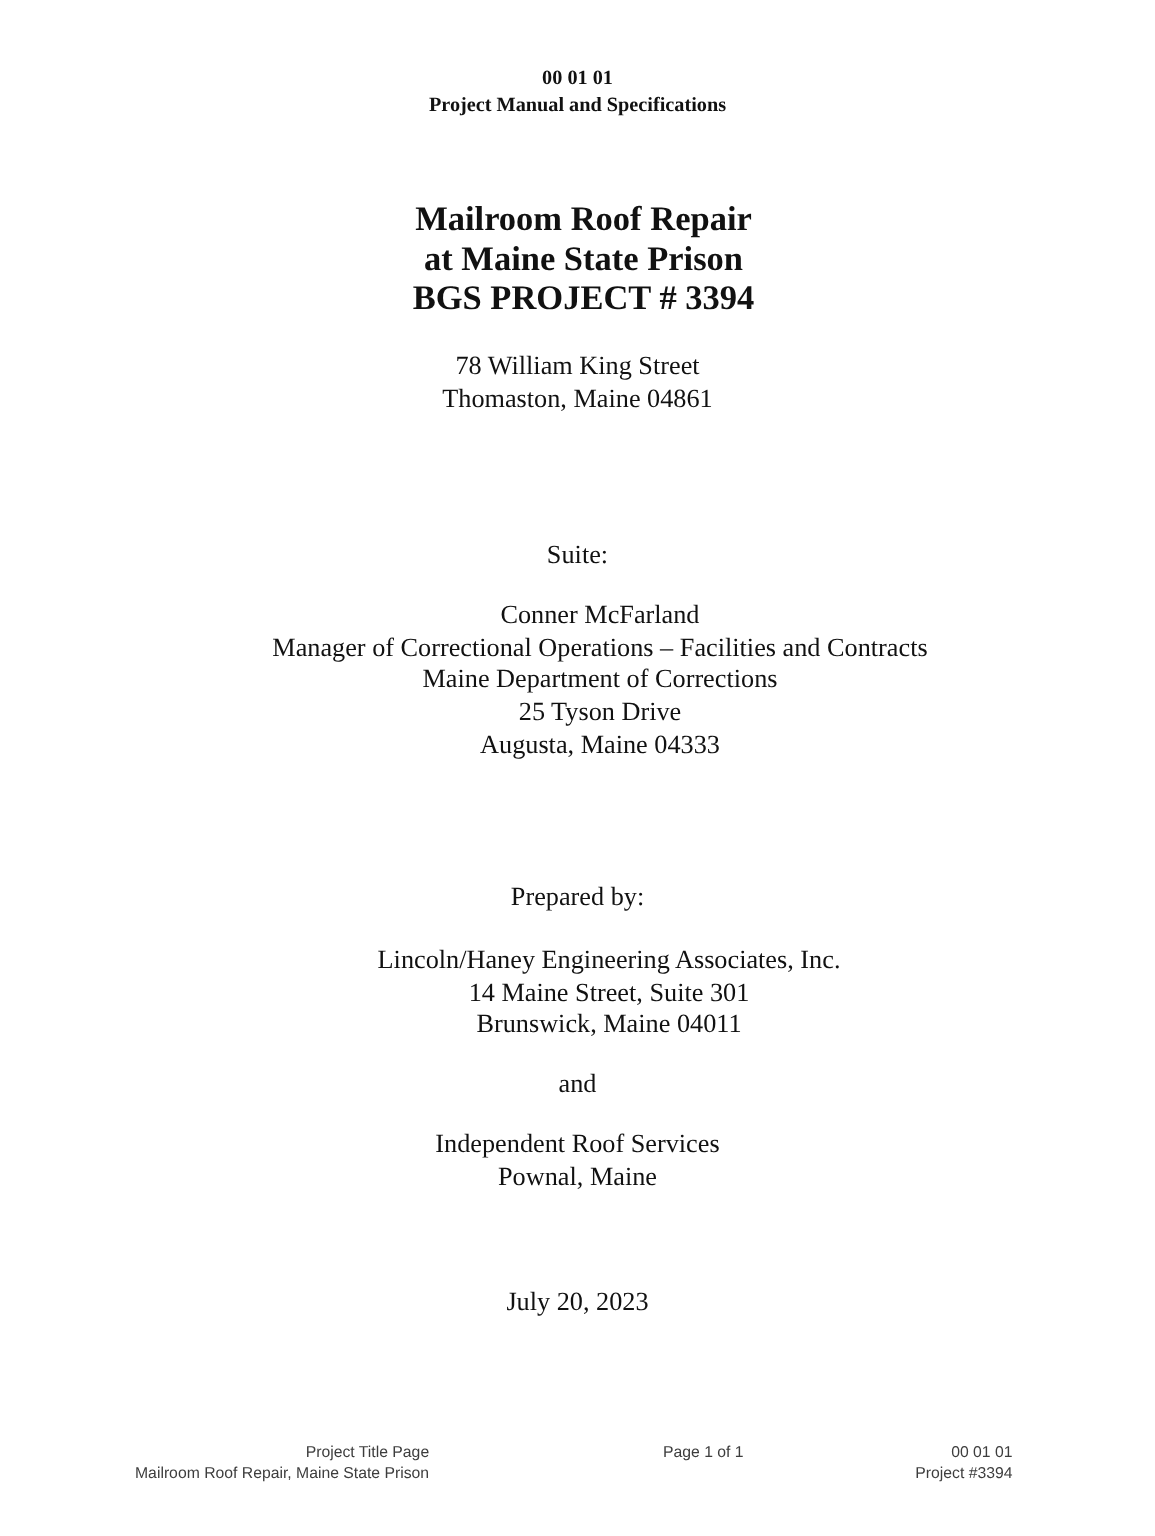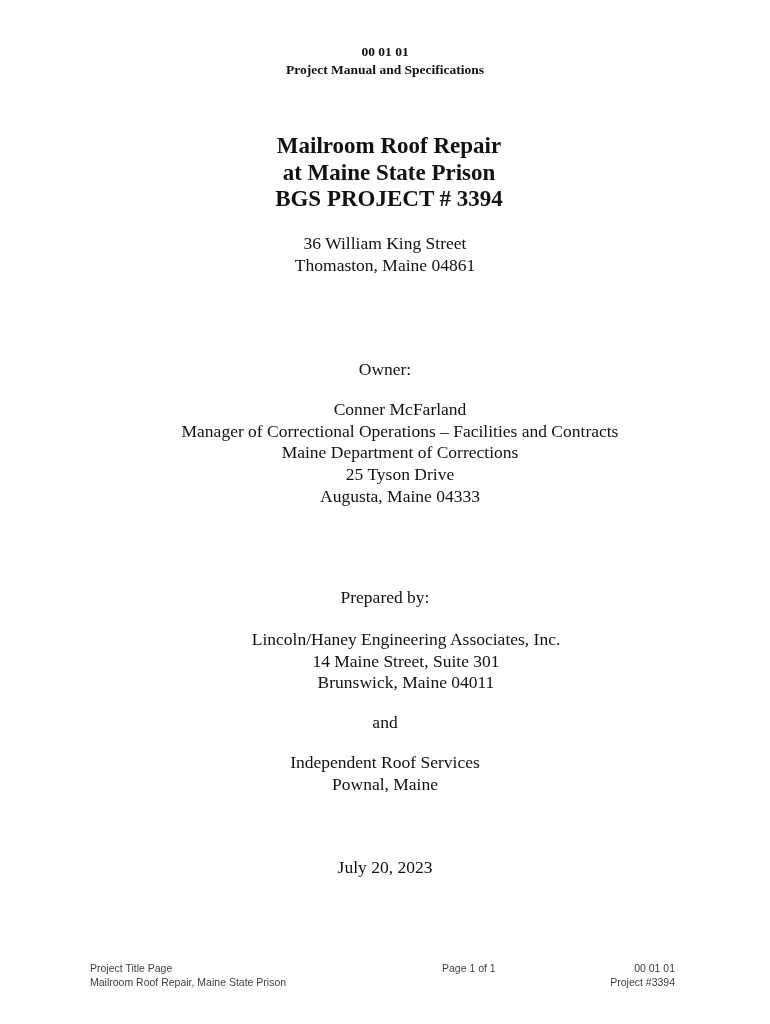--- a/index.html
+++ b/index.html
@@ -30,46 +30,46 @@
   .date-line       { top: 857px; font-size: 17.5px; }
 
   .footer-text {
     position: absolute;
     top: 961px;
     font-family: "Liberation Sans", sans-serif;
     font-size: 10.5px;
     line-height: 14px;
     color: #3d3d3d;
   }
-  .footer-left   { left: 90px;  text-align: left; }
+  .footer-left   { left: 90px;  text-align: right; }
   .footer-center { left: 442px; }
   .footer-right  { right: 95px; text-align: right; }
 </style>
 </head>
 <body>
 
 <div class="page">
 
   <header class="center-block doc-header">
     <div>00 01 01</div>
     <div>Project Manual and Specifications</div>
   </header>
 
   <div class="center-block title-block">
     <div>Mailroom Roof Repair</div>
     <div>at Maine State Prison</div>
     <div>BGS PROJECT # 3394</div>
   </div>
 
   <div class="center-block site-address">
-    <div>36 William King Street</div>
+    <div>78 William King Street</div>
     <div>Thomaston, Maine 04861</div>
   </div>
 
-  <div class="center-block owner-label">Owner:</div>
+  <div class="center-block owner-label">Suite:</div>
 
   <div class="center-block owner-block">
     <div>Conner McFarland</div>
     <div>Manager of Correctional Operations – Facilities and Contracts</div>
     <div>Maine Department of Corrections</div>
     <div>25 Tyson Drive</div>
     <div>Augusta, Maine 04333</div>
   </div>
 
   <div class="center-block prepared-label">Prepared by:</div>

